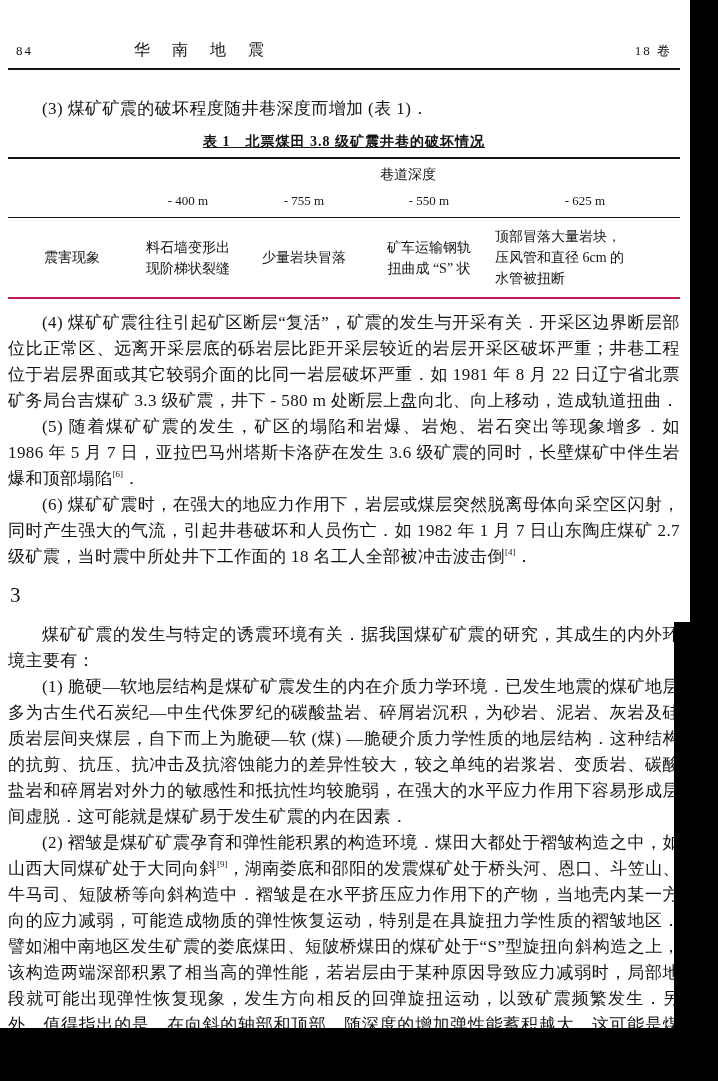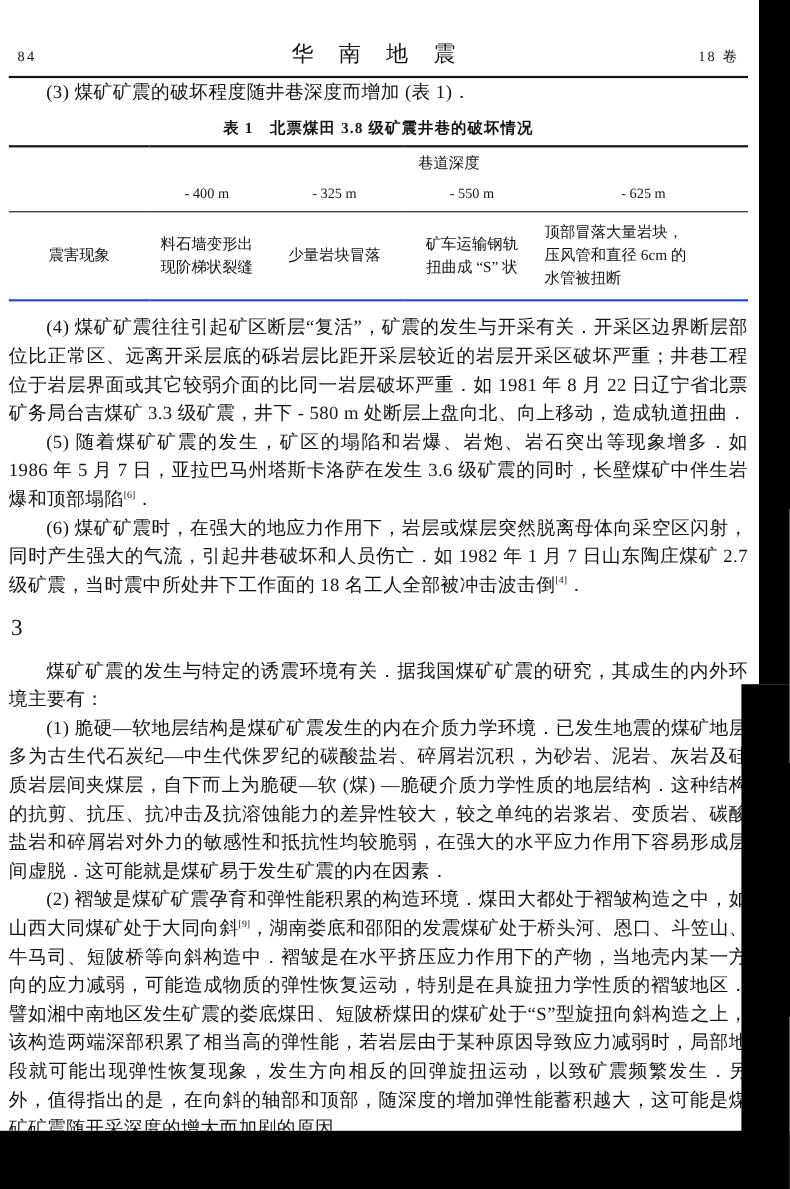--- a/index.html
+++ b/index.html
@@ -19,53 +19,54 @@
     overflow:hidden;
   }
   
   .running-head {
     display:flex; align-items:baseline;
     font-size:13px;
     padding:0 8px;
     gap:28px;
   }
   .running-head .pageno { width:90px; letter-spacing:2px; }
-  .running-head .jtitle { flex:1; text-align:center; font-size:20px; letter-spacing:9px; }
+  .running-head .jtitle { flex:1; text-align:left; font-size:16px; letter-spacing:9px; }
   .running-head .vol { width:90px; text-align:right; letter-spacing:2px;margin-top:28px; }
   .head-rule { border:none; border-top:2px solid #141414; margin:7px 0 0 0; }
 
   
   .body-text {
     margin:0;
     font-size:17px;
     line-height:26px;
     text-align:justify;
     text-indent:2em;
     letter-spacing:0.4px;
   }
-  .lead { }
+  .lead { margin-top:26px; }
   sup { font-size:9px; letter-spacing:0; line-height:0; }
 
   
   .tbl-caption {
     margin-top:11px;
     text-align:center;
     font-size:14px;
     font-weight:bold;
     letter-spacing:1px;
+    text-decoration:underline;
   }
   table.damage {
     margin-top:6px;
     width:100%;
     border-collapse:collapse;
     table-layout:fixed;
     font-size:14px;
     line-height:21px;
     border-top:2px solid #141414;
-    border-bottom:2px solid #1d4ed8;
+    border-bottom:2px solid #be185d;
   }
   table.damage th, table.damage td {
     font-weight:normal;
     padding:2px 4px;
     vertical-align:middle;
     text-align:center;
   }
   table.damage .span-row th { padding-top:5px; font-size:14px; }
   table.damage .depth-row th, table.damage .depth-row td {
     font-size:13px;
@@ -119,21 +120,21 @@
           <col class="c4">
       </colgroup>
       <tbody>
         <tr class="span-row">
           <td></td>
           <th colspan="4">巷道深度</th>
         </tr>
         <tr class="depth-row">
           <td></td>
           <th>- 400 m</th>
-          <th>- 325 m</th>
+          <th>- 755 m</th>
           <th>- 550 m</th>
           <th>- 625 m</th>
         </tr>
         <tr class="body-row">
           <td>震害现象</td>
           <td>料石墙变形出
 现阶梯状裂缝</td>
           <td>少量岩块冒落</td>
           <td>矿车运输钢轨
 扭曲成 “S” 状</td>

